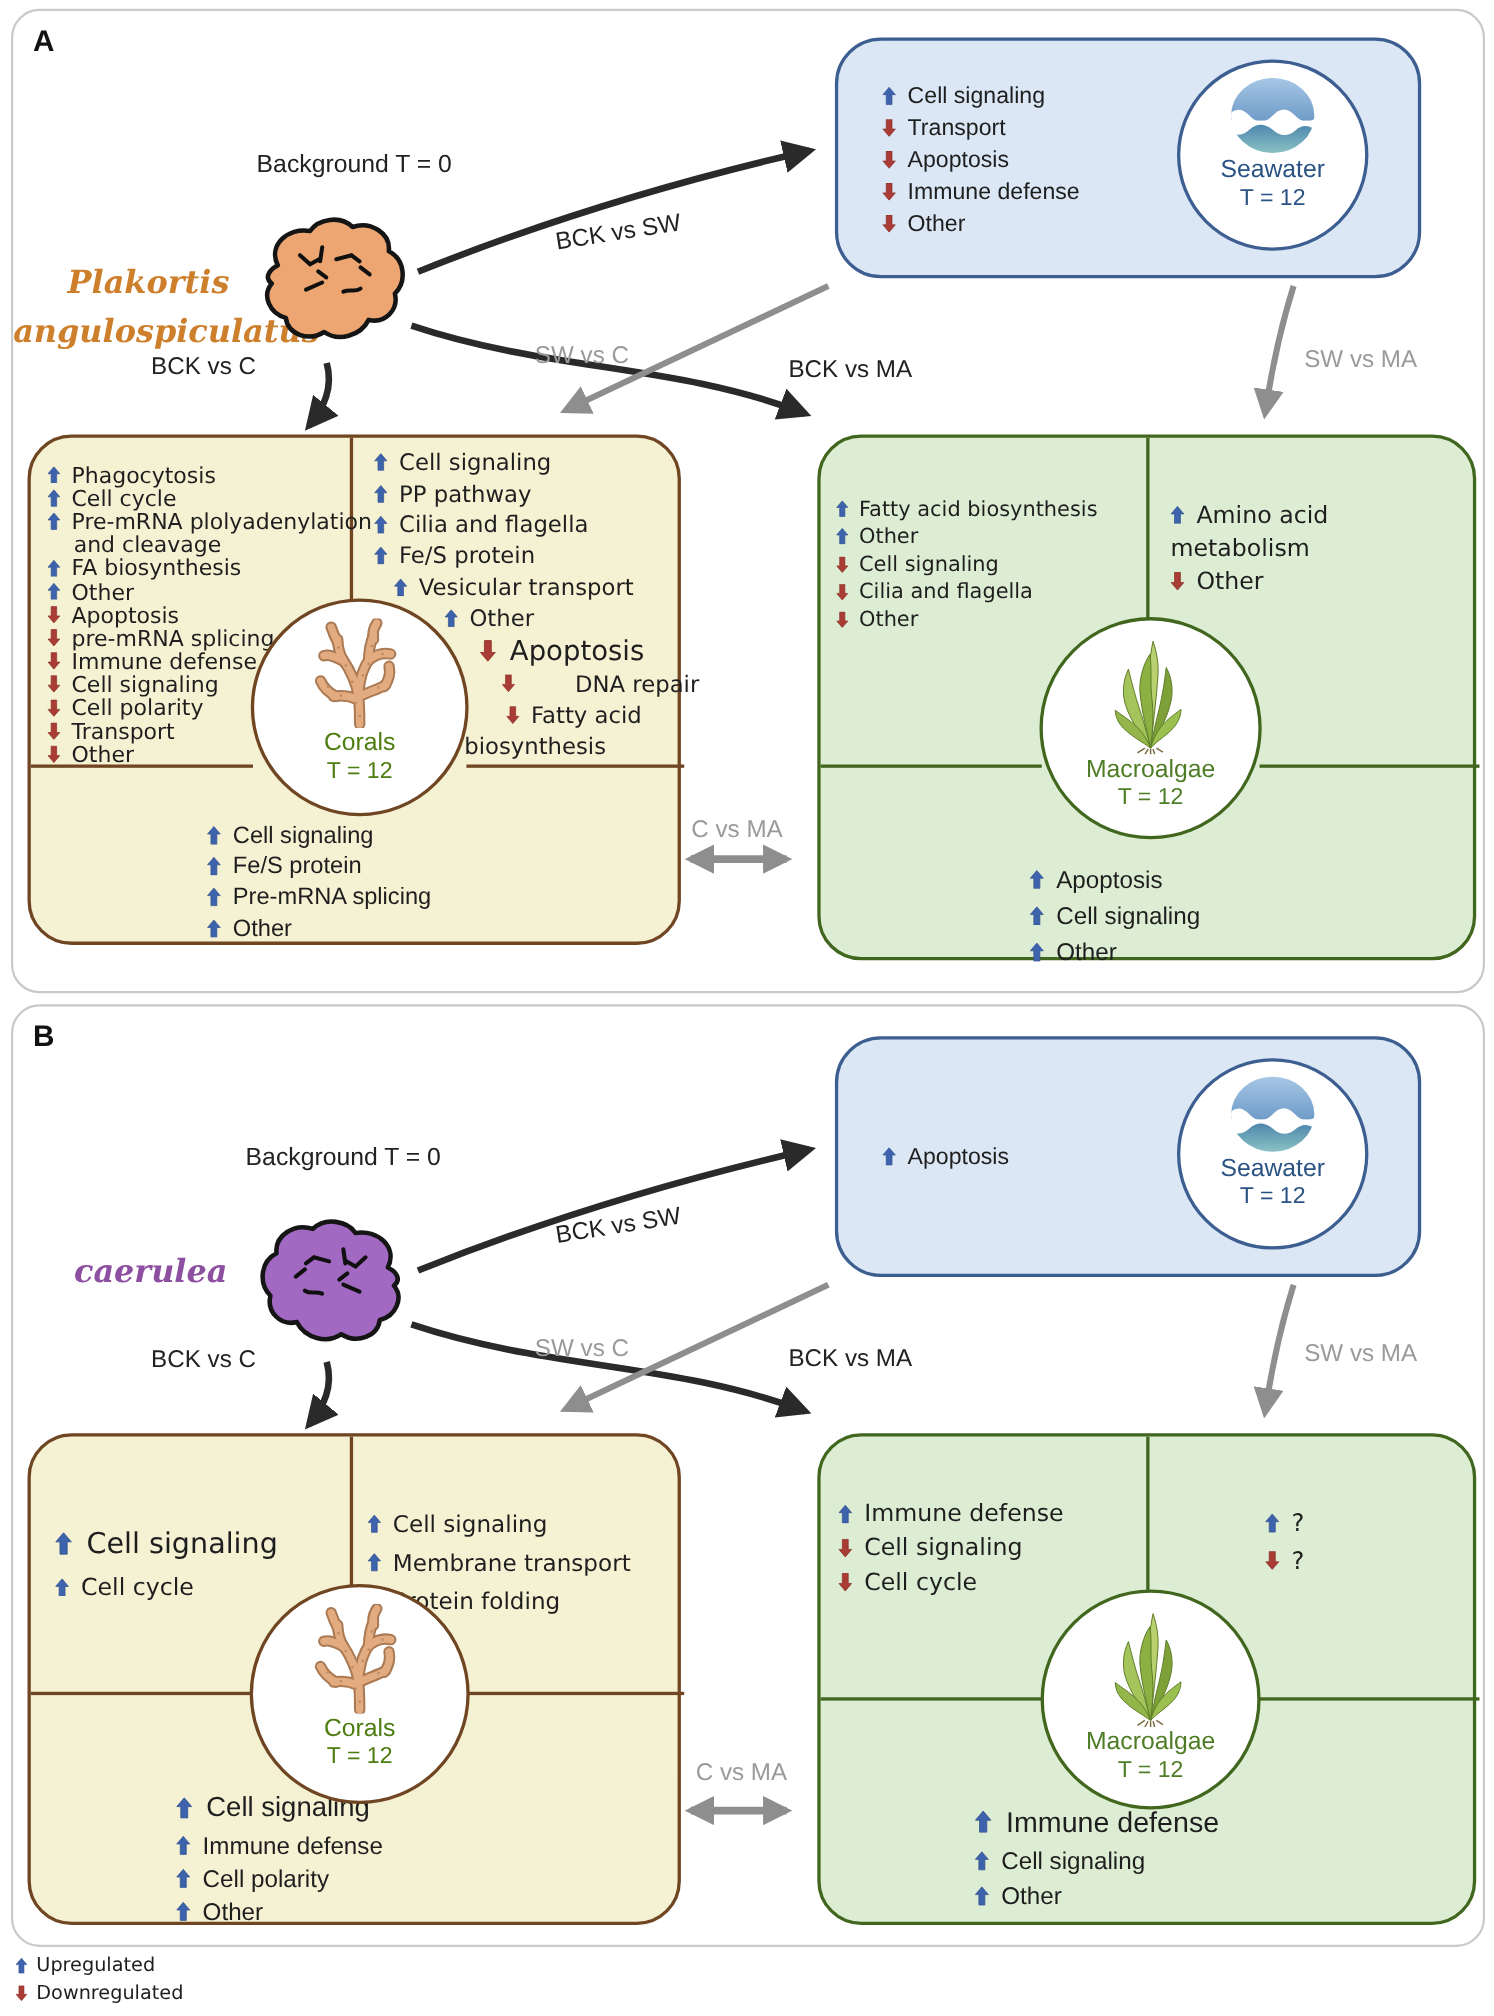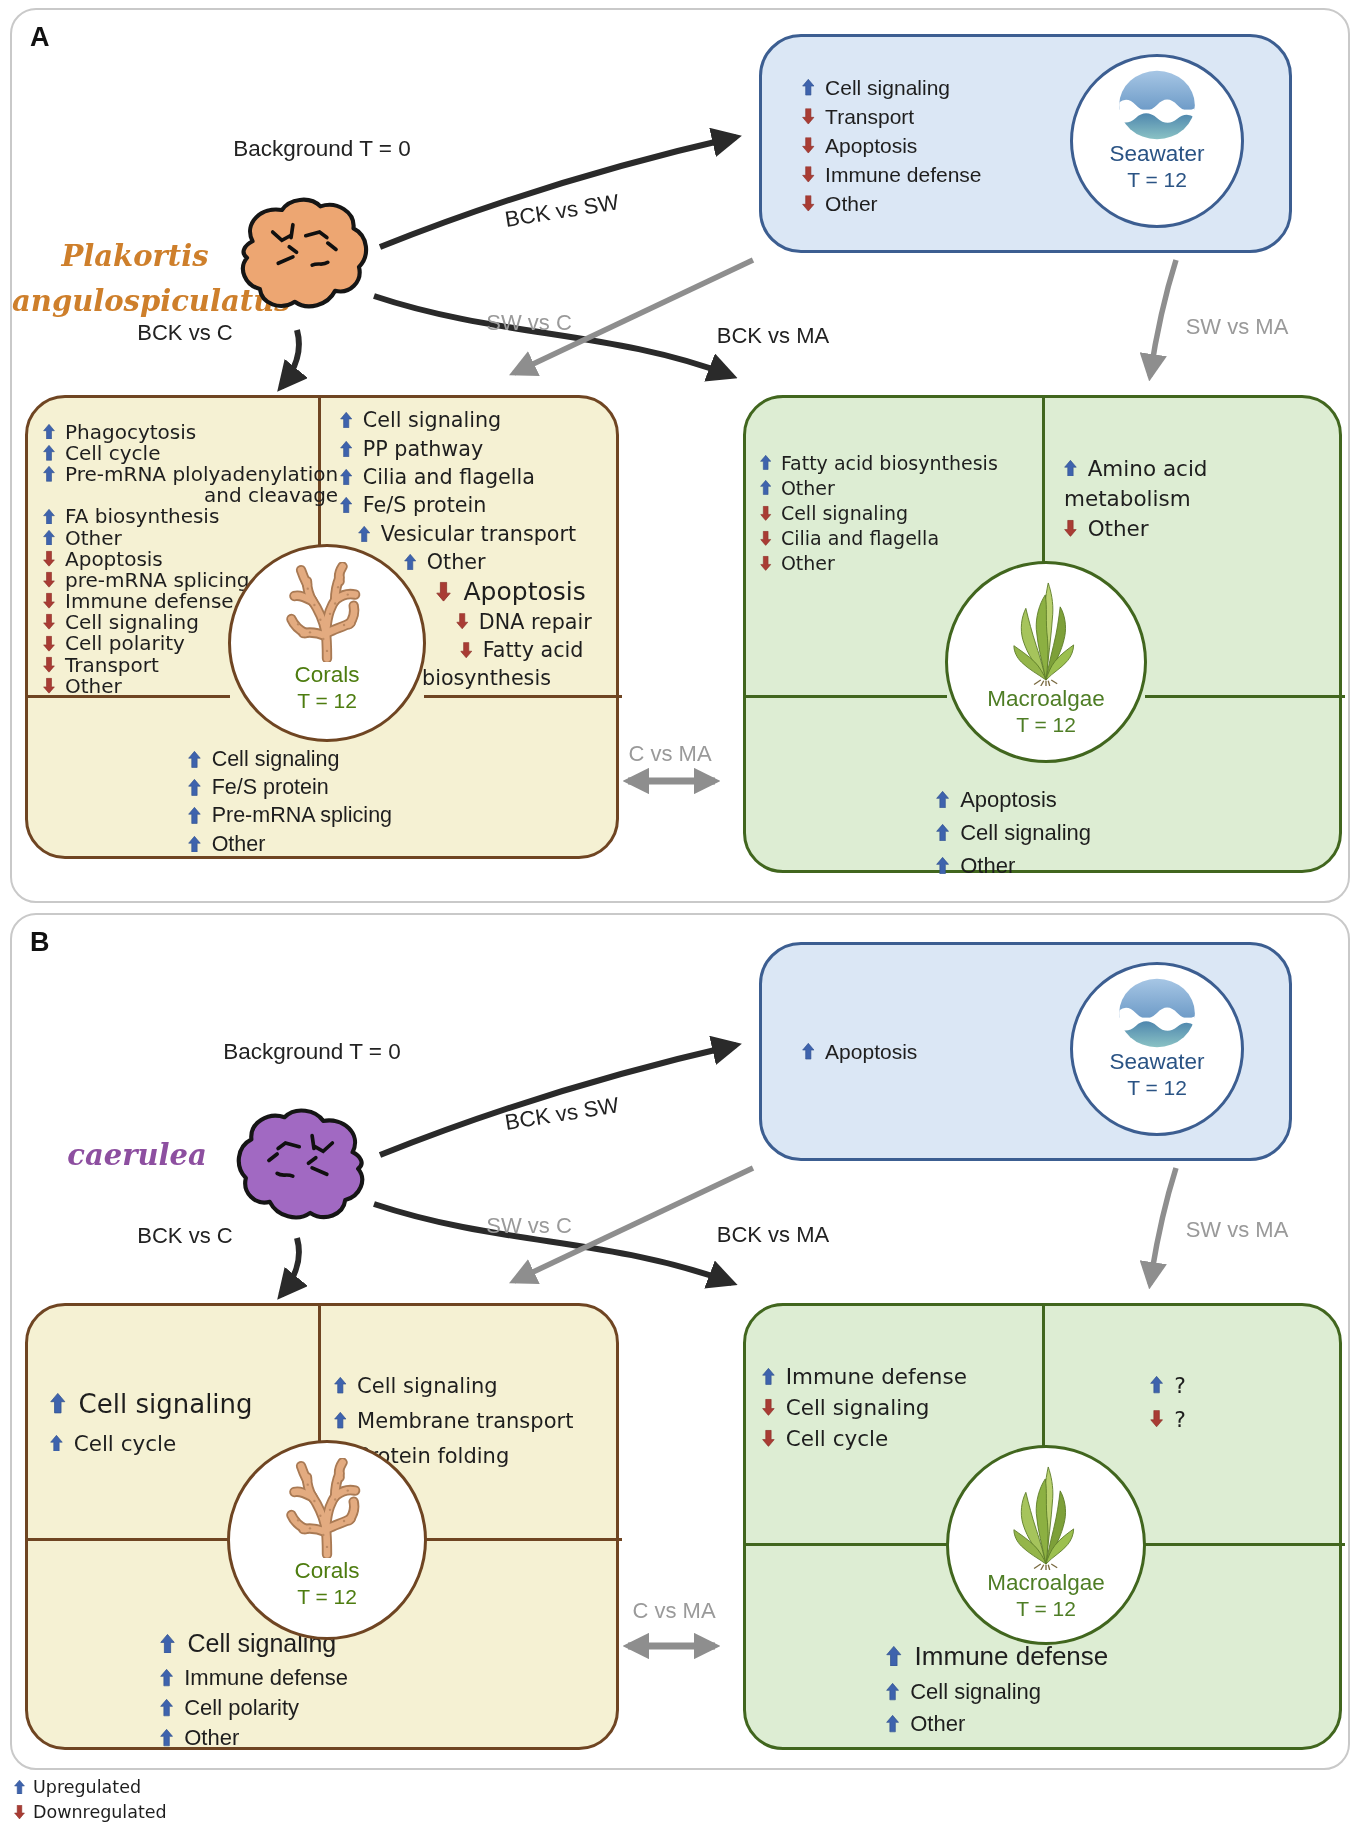--- a/index.html
+++ b/index.html
@@ -325,21 +325,21 @@
               <path d="M6 0 L11.4 6.4 L8.5 6.4 L8.5 15 L3.5 15 L3.5 6.4 L0.6 6.4 Z"></path>
             </svg>
             <span>Cell cycle</span>
           </div>
           <div class="row up">
             <svg class="glyph" viewBox="0 0 12 15">
               <path d="M6 0 L11.4 6.4 L8.5 6.4 L8.5 15 L3.5 15 L3.5 6.4 L0.6 6.4 Z"></path>
             </svg>
             <span>Pre-mRNA plolyadenylation</span>
           </div>
-          <div class="row noarrow" style="padding-left: 24px; justify-content: flex-end;">
+          <div class="row noarrow" style="padding-left: 24px;">
             <span>and cleavage</span>
           </div>
           <div class="row up">
             <svg class="glyph" viewBox="0 0 12 15">
               <path d="M6 0 L11.4 6.4 L8.5 6.4 L8.5 15 L3.5 15 L3.5 6.4 L0.6 6.4 Z"></path>
             </svg>
             <span>FA biosynthesis</span>
           </div>
           <div class="row up">
             <svg class="glyph" viewBox="0 0 12 15">
@@ -427,21 +427,21 @@
               <path d="M6 0 L11.4 6.4 L8.5 6.4 L8.5 15 L3.5 15 L3.5 6.4 L0.6 6.4 Z"></path>
             </svg>
             <span>Other</span>
           </div>
           <div class="row down em" style="padding-left: 96px;">
             <svg class="glyph" viewBox="0 0 12 15">
               <path d="M6 0 L11.4 6.4 L8.5 6.4 L8.5 15 L3.5 15 L3.5 6.4 L0.6 6.4 Z"></path>
             </svg>
             <span>Apoptosis</span>
           </div>
-          <div class="row down" style="padding-left: 116px;">
+          <div class="row down" style="padding-left: 116px; gap: 44px;">
             <svg class="glyph" viewBox="0 0 12 15">
               <path d="M6 0 L11.4 6.4 L8.5 6.4 L8.5 15 L3.5 15 L3.5 6.4 L0.6 6.4 Z"></path>
             </svg>
             <span>DNA repair</span>
           </div>
           <div class="row down" style="padding-left: 120px;">
             <svg class="glyph" viewBox="0 0 12 15">
               <path d="M6 0 L11.4 6.4 L8.5 6.4 L8.5 15 L3.5 15 L3.5 6.4 L0.6 6.4 Z"></path>
             </svg>
             <span>Fatty acid</span>

